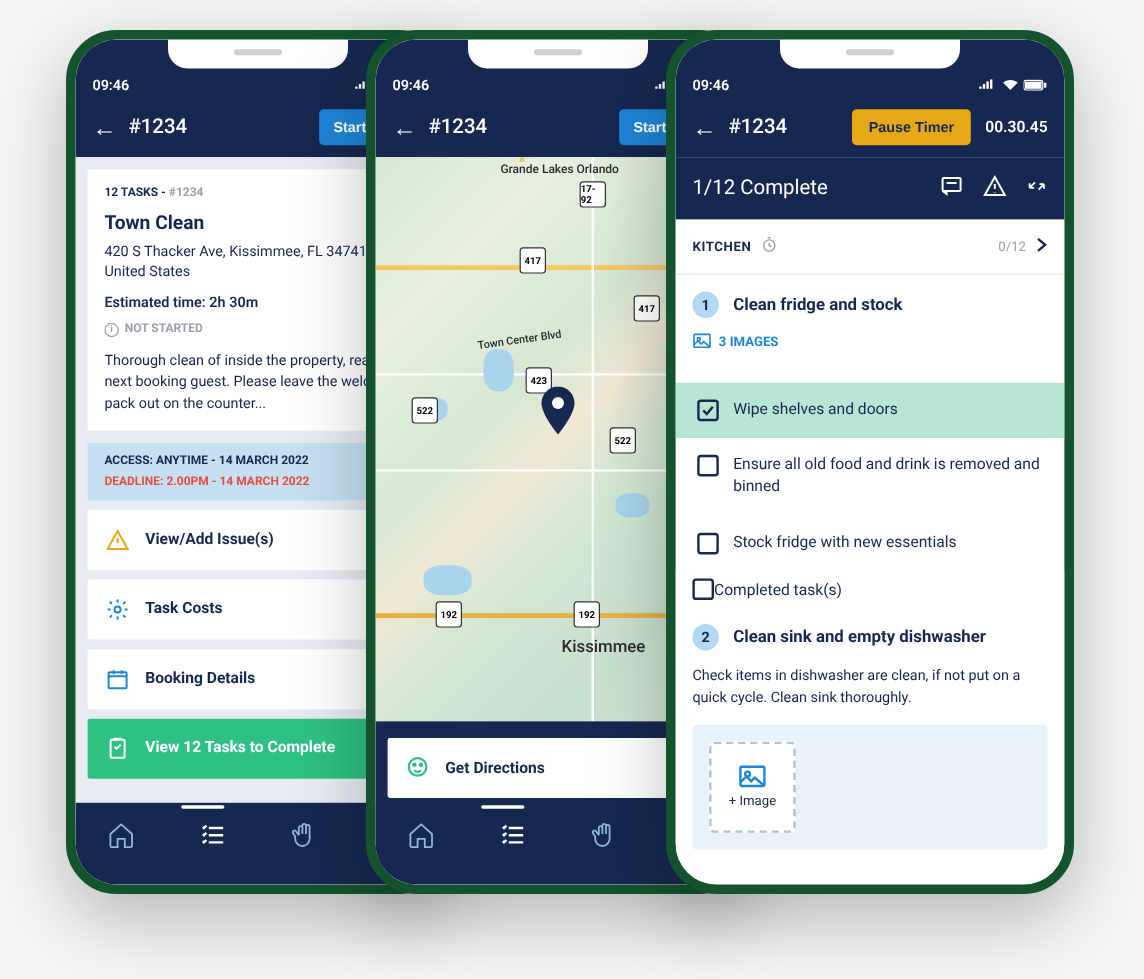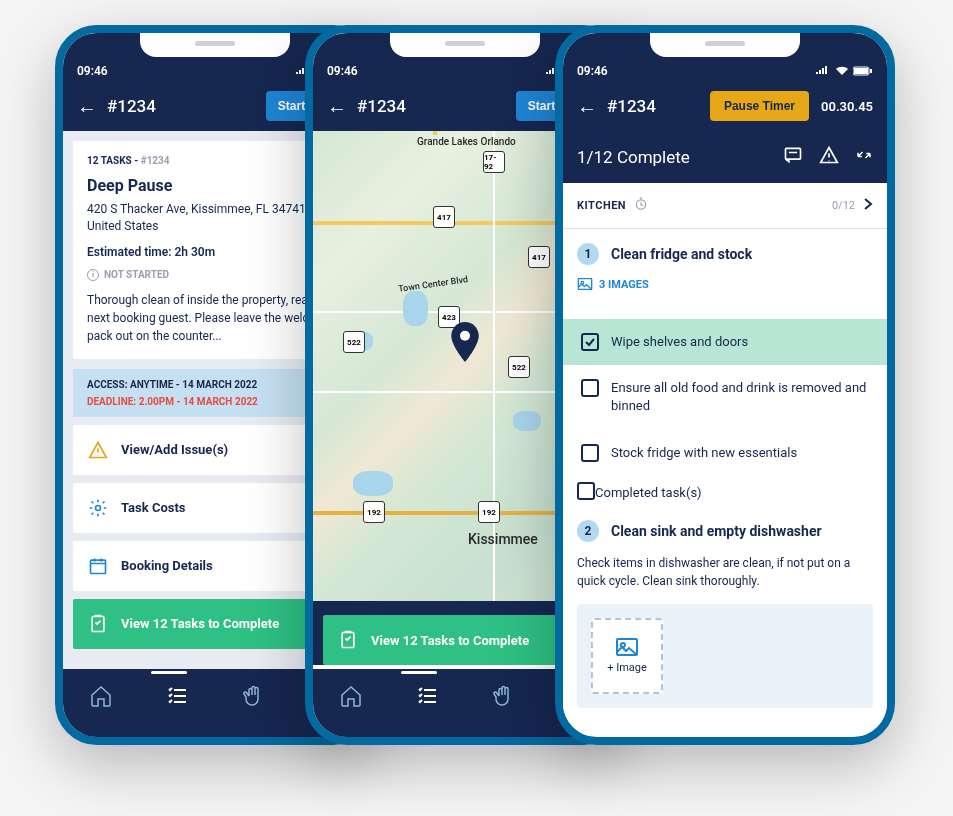--- a/index.html
+++ b/index.html
@@ -18,21 +18,21 @@
   padding: 30px 50px;
 }
 .phone {
   position: absolute;
   width: 320px;
   height: 720px;
   background: #fff;
   border-radius: 42px;
   box-shadow: 0 20px 60px rgba(0,0,0,0.25);
   overflow: hidden;
-  border: 8px solid #0369a1;
+  border: 8px solid #14532d;
 }
 .phone1 { left: 55px; top: 25px; z-index: 1; }
 .phone2 { left: 305px; top: 25px; z-index: 2; }
 .phone3 { left: 555px; top: 25px; z-index: 3; width: 340px; }
 
 .notch {
   position: absolute;
   top: 0;
   left: 50%;
   transform: translateX(-50%);
@@ -468,21 +468,21 @@
       </div>
       <button class="btn-blue">Start Timer</button>
     </div>
   </div>
   <div class="content-area">
     <div class="card" style="padding-bottom:14px;">
       <div class="tasks-header">
         <span>12 TASKS -</span>
         <span class="gray">#1234</span>
       </div>
-      <div class="job-title">Deep Pause</div>
+      <div class="job-title">Town Clean</div>
       <div class="address">420 S Thacker Ave, Kissimmee, FL 34741, United States</div>
       <div class="est-time">Estimated time: 2h 30m</div>
       <div class="not-started">
         <span class="circ">i</span>
         <span>NOT STARTED</span>
       </div>
       <div class="desc">Thorough clean of inside the property, ready for next booking guest. Please leave the welcome pack out on the counter...</div>
     </div>
     <div class="info-banner">
       <div>ACCESS: ANYTIME - 14 MARCH 2022</div>
@@ -600,20 +600,31 @@
     <div class="shield" style="top:370px;left:50px;">192</div>
     <div class="shield" style="top:370px;left:165px;">192</div>
     <div class="map-pin">
       <svg width="30" height="40" viewBox="0 0 24 32">
             <path d="M12 0C6 0 1 5 1 11c0 8 11 21 11 21s11-13 11-21c0-6-5-11-11-11z" fill="#162750"></path>
             <circle cx="12" cy="11" r="4" fill="#fff"></circle>
           </svg>
     </div>
   </div>
   <div style="background:#162750;padding:6px 0 0 0;">
+    <div class="action-btn">
+      <span class="icon-sq">
+        <svg width="22" height="22" viewBox="0 0 24 24" fill="none" stroke="#2ec183" stroke-width="2">
+              <circle cx="12" cy="11" r="8"></circle>
+              <circle cx="9" cy="9" r="1" fill="#2ec183"></circle>
+              <circle cx="15" cy="9" r="1" fill="#2ec183"></circle>
+              <path d="M9 14c1 1 2 1.5 3 1.5s2-.5 3-1.5"></path>
+            </svg>
+      </span>
+      <span>Get Directions</span>
+    </div>
     <div class="action-btn green">
       <span class="icon-sq">
         <svg width="20" height="20" viewBox="0 0 24 24" fill="none" stroke="#fff" stroke-width="2">
               <rect x="5" y="3" width="14" height="18" rx="1"></rect>
               <path d="M9 3V2h6v1M9 10l2 2 4-4"></path>
             </svg>
       </span>
       <span>View 12 Tasks to Complete</span>
     </div>
   </div>

